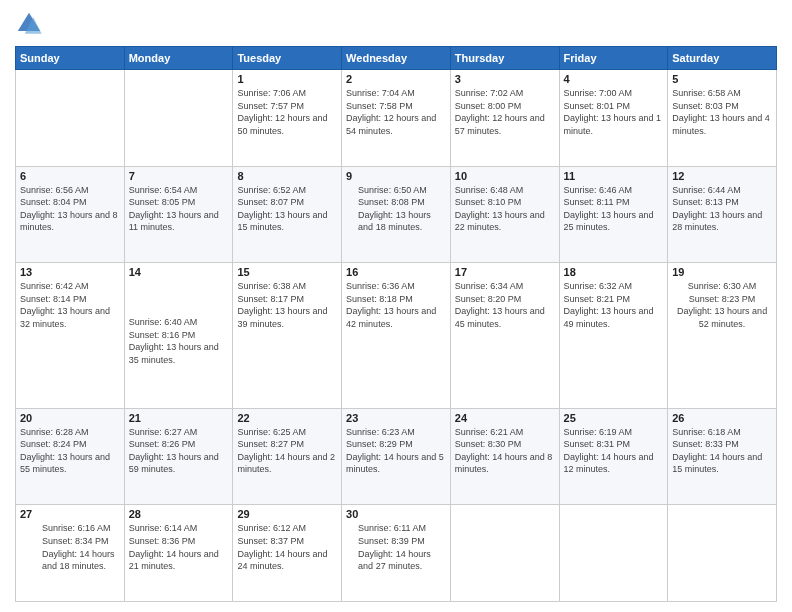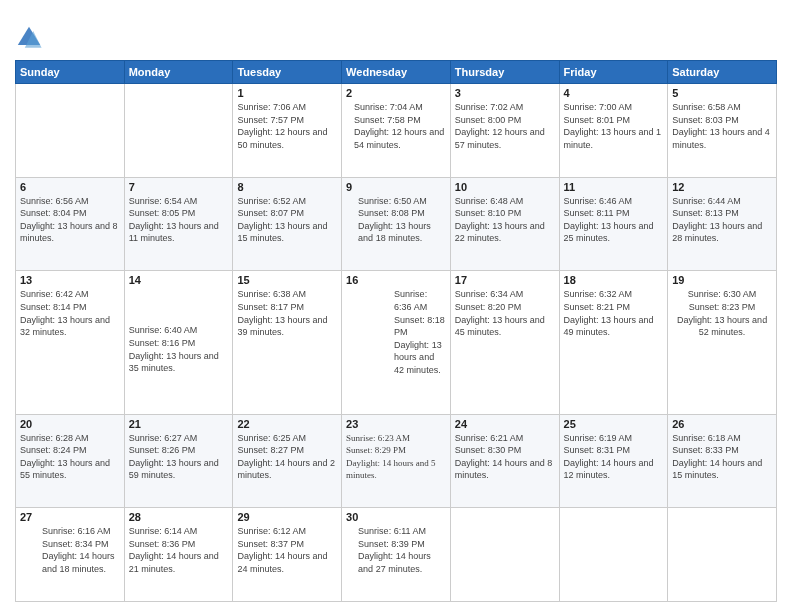--- a/index.html
+++ b/index.html
@@ -6,21 +6,21 @@
     body {
       font-family: Arial, sans-serif;
       background: #fff;
       width: 792px;
       height: 612px;
       overflow: hidden;
     }
     .page {
       width: 792px;
       height: 612px;
-      padding: 24px 15px 10px 15px;
+      padding: 10px 15px 10px 15px;
       display: flex;
       flex-direction: column;
     }
     .header {
       display: flex;
       justify-content: space-between;
       align-items: flex-start;
       margin-bottom: 8px;
     }
     .logo {
@@ -143,21 +143,21 @@
           <td class="empty-cell"></td>
           <td class="empty-cell"></td>
           <td>
             <span class="day-number">1</span>
             <div class="day-info" style="white-space: pre-line;">Sunrise: 7:06 AM
 Sunset: 7:57 PM
 Daylight: 12 hours and 50 minutes.</div>
           </td>
           <td>
             <span class="day-number">2</span>
-            <div class="day-info" style="white-space: pre-line; margin-left: 8px;">Sunrise: 7:04 AM
+            <div class="day-info" style="white-space: pre-line;">Sunrise: 7:04 AM
 Sunset: 7:58 PM
 Daylight: 12 hours and 54 minutes.</div>
           </td>
           <td>
             <span class="day-number">3</span>
             <div class="day-info" style="white-space: pre-line;">Sunrise: 7:02 AM
 Sunset: 8:00 PM
 Daylight: 12 hours and 57 minutes.</div>
           </td>
           <td>
@@ -231,21 +231,21 @@
 Daylight: 13 hours and 35 minutes.</div>
           </td>
           <td>
             <span class="day-number">15</span>
             <div class="day-info" style="white-space: pre-line;">Sunrise: 6:38 AM
 Sunset: 8:17 PM
 Daylight: 13 hours and 39 minutes.</div>
           </td>
           <td>
             <span class="day-number">16</span>
-            <div class="day-info" style="white-space: pre-line; margin-left: 48px;">Sunrise: 6:36 AM
+            <div class="day-info" style="white-space: pre-line;">Sunrise: 6:36 AM
 Sunset: 8:18 PM
 Daylight: 13 hours and 42 minutes.</div>
           </td>
           <td>
             <span class="day-number">17</span>
             <div class="day-info" style="white-space: pre-line;">Sunrise: 6:34 AM
 Sunset: 8:20 PM
 Daylight: 13 hours and 45 minutes.</div>
           </td>
           <td>
@@ -275,21 +275,21 @@
 Daylight: 13 hours and 59 minutes.</div>
           </td>
           <td>
             <span class="day-number">22</span>
             <div class="day-info" style="white-space: pre-line;">Sunrise: 6:25 AM
 Sunset: 8:27 PM
 Daylight: 14 hours and 2 minutes.</div>
           </td>
           <td>
             <span class="day-number">23</span>
-            <div class="day-info" style="white-space: pre-line; font-family: Liberation Serif, serif;">Sunrise: 6:23 AM
+            <div class="day-info" style="white-space: pre-line;">Sunrise: 6:23 AM
 Sunset: 8:29 PM
 Daylight: 14 hours and 5 minutes.</div>
           </td>
           <td>
             <span class="day-number">24</span>
             <div class="day-info" style="white-space: pre-line;">Sunrise: 6:21 AM
 Sunset: 8:30 PM
 Daylight: 14 hours and 8 minutes.</div>
           </td>
           <td>

